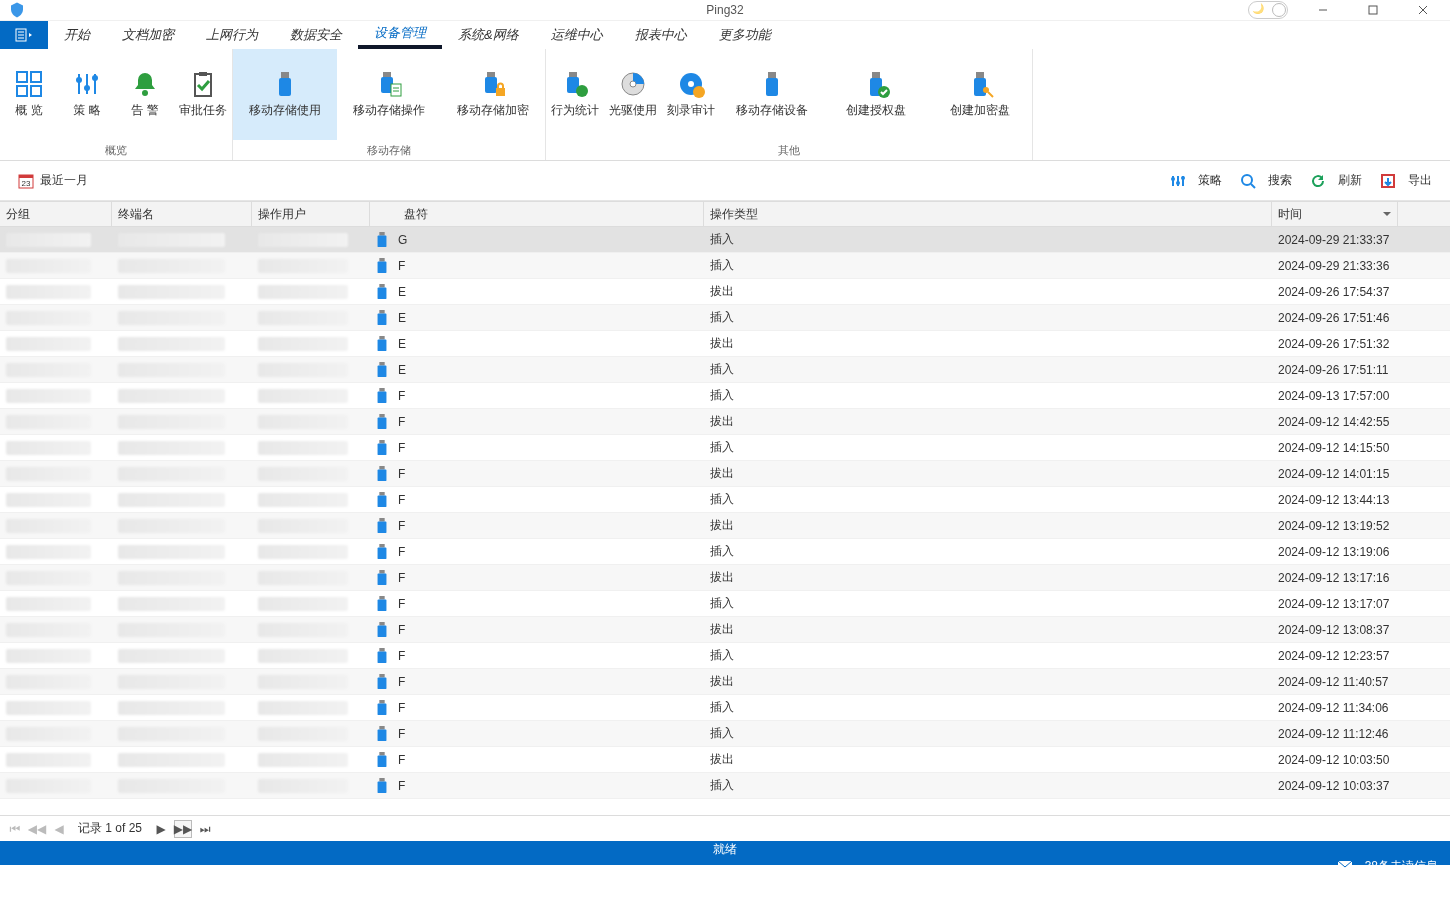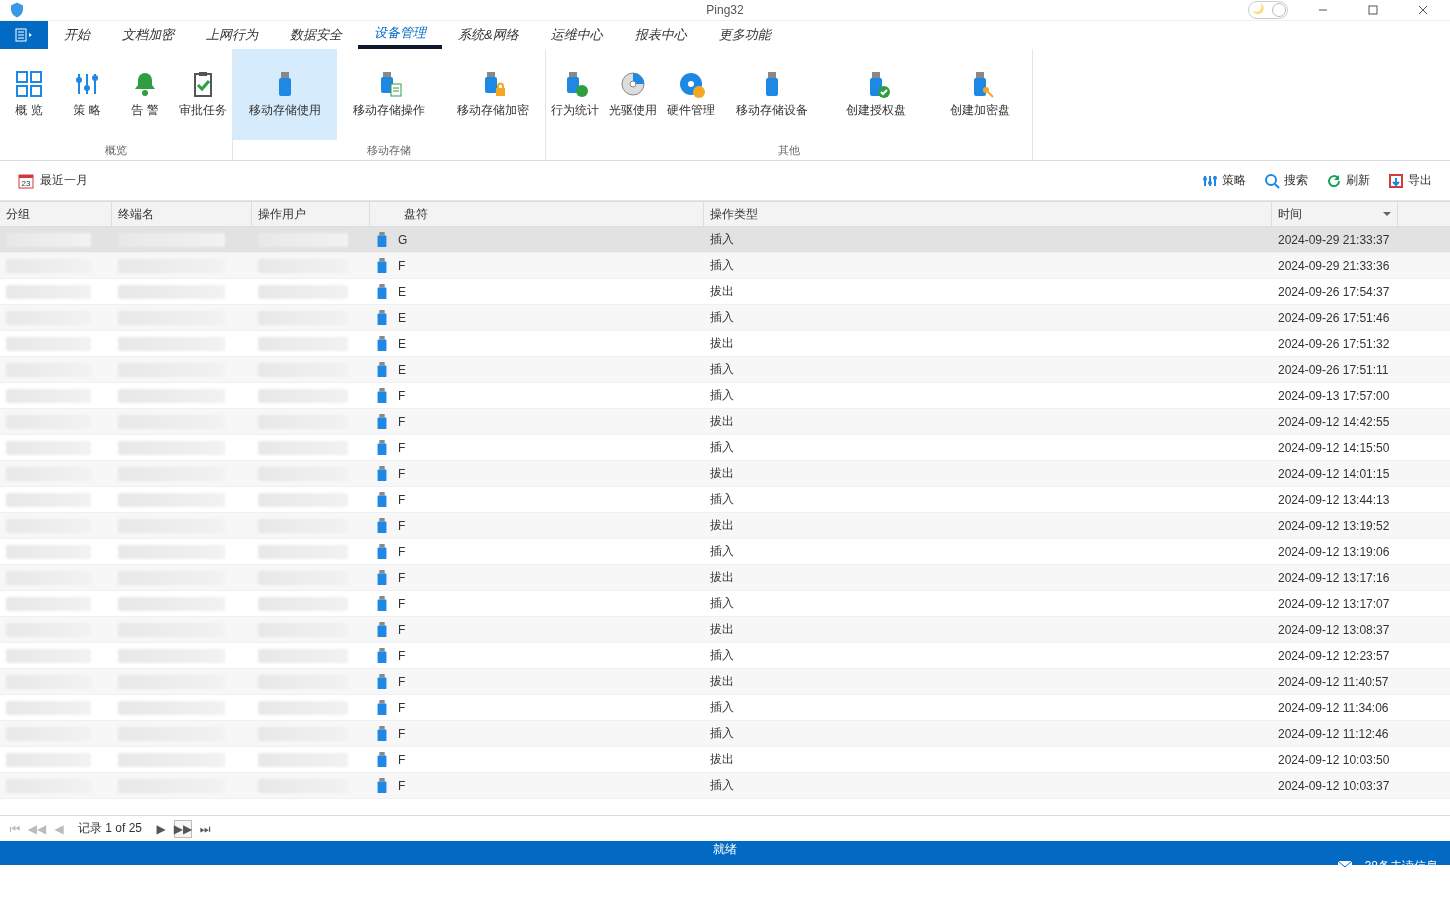--- a/index.html
+++ b/index.html
@@ -26,21 +26,21 @@
 .ribbon .btn { width: 58px; display: flex; flex-direction: column; align-items: center; justify-content: center; gap: 4px; font-size: 12px; color: #333; cursor: pointer; padding: 0 2px; }
 .ribbon .btn.wide { width: 104px; }
 .ribbon .btn.active { background: #d6ebfb; }
 .ribbon .icon-box { width: 28px; height: 28px; display: flex; align-items: center; justify-content: center; }
 .ribbon .btn span.lbl { white-space: nowrap; }
 
 .toolbar2 { height: 40px; display: flex; align-items: center; padding: 0 18px; border-bottom: 1px solid #e5e5e5; }
 .toolbar2 .date-icon { width: 16px; height: 16px; margin-right: 6px; }
 .toolbar2 .date-label { font-size: 12px; color: #333; }
 .toolbar2 .right { margin-left: auto; display: flex; gap: 18px; }
-.toolbar2 .action { display: flex; align-items: center; gap: 4px; font-size: 12px; color: #333; cursor: pointer; }
+.toolbar2 .action { display: flex; align-items: center; gap: 12px; font-size: 12px; color: #333; cursor: pointer; }
 .toolbar2 .action svg { width: 16px; height: 16px; }
 
 .grid-header { height: 26px; display: flex; background: #f3f3f3; border-top: 1px solid #dcdcdc; border-bottom: 1px solid #dcdcdc; font-size: 12px; color: #333; }
 .grid-header .col { display: flex; align-items: center; padding-left: 6px; border-right: 1px solid #dcdcdc; position: relative; }
 .grid-header .col.time { padding-right: 18px; }
 .grid-header .col.time::after { content: ""; position: absolute; right: 6px; top: 50%; border: 4px solid transparent; border-top-color: #666; transform: translateY(-2px); }
 
 .grid-body { height: 588px; overflow: hidden; }
 .grid-row { height: 26px; display: flex; font-size: 12px; color: #333; border-bottom: 1px solid #f0f0f0; }
 .grid-row:nth-child(even) { background: #f7f7f7; }
@@ -225,21 +225,21 @@
           <span class="lbl">光驱使用</span>
         </div>
         <div class="btn">
           <div class="icon-box">
             <svg viewBox="0 0 28 28" width="28" height="28">
               <circle cx="14" cy="14" r="11" fill="#1e88e5"></circle>
               <circle cx="14" cy="14" r="3" fill="#fff"></circle>
               <circle cx="22" cy="22" r="6" fill="#f5a623"></circle>
             </svg>
           </div>
-          <span class="lbl">硬件管理</span>
+          <span class="lbl">刻录审计</span>
         </div>
         <div class="btn wide">
           <div class="icon-box">
             <svg viewBox="0 0 28 28" width="28" height="28">
               <rect x="10" y="2" width="8" height="6" fill="#888"></rect>
               <rect x="8" y="8" width="12" height="18" rx="2" fill="#1e88e5"></rect>
             </svg>
           </div>
           <span class="lbl">移动存储设备</span>
         </div>

